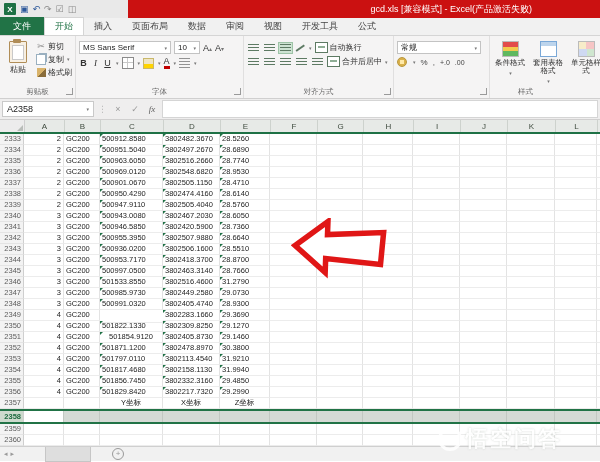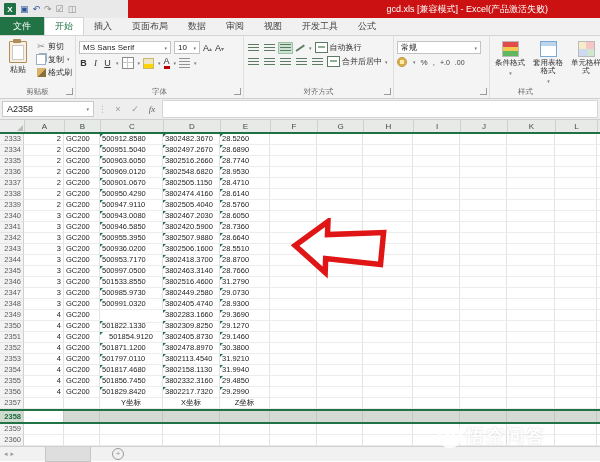--- a/index.html
+++ b/index.html
@@ -8,21 +8,21 @@
   .stage{position:absolute;inset:0;overflow:hidden}
 
   
   .titlebar{height:18px;display:flex;align-items:stretch}
   .qat{width:128px;background:#e9e9e9;display:flex;align-items:center;gap:4px;padding:0 4px;box-sizing:border-box}
   .xl-logo{width:12px;height:12px;background:#1e7145;color:#fff;font-size:8px;font-weight:bold;
            display:flex;align-items:center;justify-content:center;border-radius:1px}
   .qicon{font-size:9px;color:#2b579a;line-height:1}
   .qicon.gray{color:#8a8a8a}
   .titlered{flex:1;background:#cb1111;color:#fff;font-size:9px;display:flex;align-items:center;
-            justify-content:flex-end;padding-right:52px;white-space:nowrap;overflow:hidden}
+            justify-content:flex-end;padding-right:68px;white-space:nowrap;overflow:hidden}
 
   
   .tabrow{height:18px;background:#f1f1f1;display:flex;align-items:flex-end;border-bottom:1px solid #d5d5d5;box-sizing:border-box}
   .tab{font-size:9px;padding:0 10px;height:18px;display:flex;align-items:center;color:#444;cursor:default;white-space:nowrap}
   .tab.file{background:#217346;color:#fff;padding:0 13px}
   .tab.active{background:#fff;color:#217346;border:1px solid #d5d5d5;border-bottom:none;height:18px;box-sizing:border-box}
 
   
   .ribbon{height:63px;background:#f5f4f4;display:flex;border-bottom:1px solid #d0cfcf;box-sizing:border-box}
   .rgroup{position:relative;border-right:1px solid #e0dfdf;display:flex;flex-direction:column;box-sizing:border-box}
@@ -117,21 +117,21 @@
   .sheettab{width:46px;height:15px;background:#dedede;border:1px solid #c6c6c6;border-top:none;box-sizing:border-box;margin-left:28px}
   .newsheet{width:10px;height:10px;border-radius:50%;border:1px solid #9a9a9a;color:#9a9a9a;font-size:8px;
             display:flex;align-items:center;justify-content:center;line-height:1;margin-left:18px}
 
   
   .arrow-svg{position:absolute;left:291px;top:218px;pointer-events:none}
   .watermark{position:absolute;left:438px;top:424px;display:flex;align-items:center;gap:4px;opacity:.88;pointer-events:none}
   .wm-logo{width:24px;height:24px;border-radius:50%;border:3px solid #fff;box-sizing:border-box;background:transparent;position:relative}
   .wm-logo:before{content:"";position:absolute;left:4px;top:6px;width:4px;height:4px;border-radius:50%;background:#fff}
   .wm-logo:after{content:"";position:absolute;right:4px;top:6px;width:4px;height:4px;border-radius:50%;background:#fff}
-  .wm-text{color:#fff;font-size:18px;font-weight:bold;letter-spacing:2px;text-shadow:0 0 2px rgba(160,170,160,.55)}
+  .wm-text{color:#fff;font-size:22px;font-weight:bold;letter-spacing:2px;text-shadow:0 0 2px rgba(160,170,160,.55)}
 </style>
 </head>
 <body>
 
 <div class="stage">
 
   <div class="titlebar">
     <div class="qat">
       <span class="xl-logo">X</span>
       <span class="qicon">▣</span>

